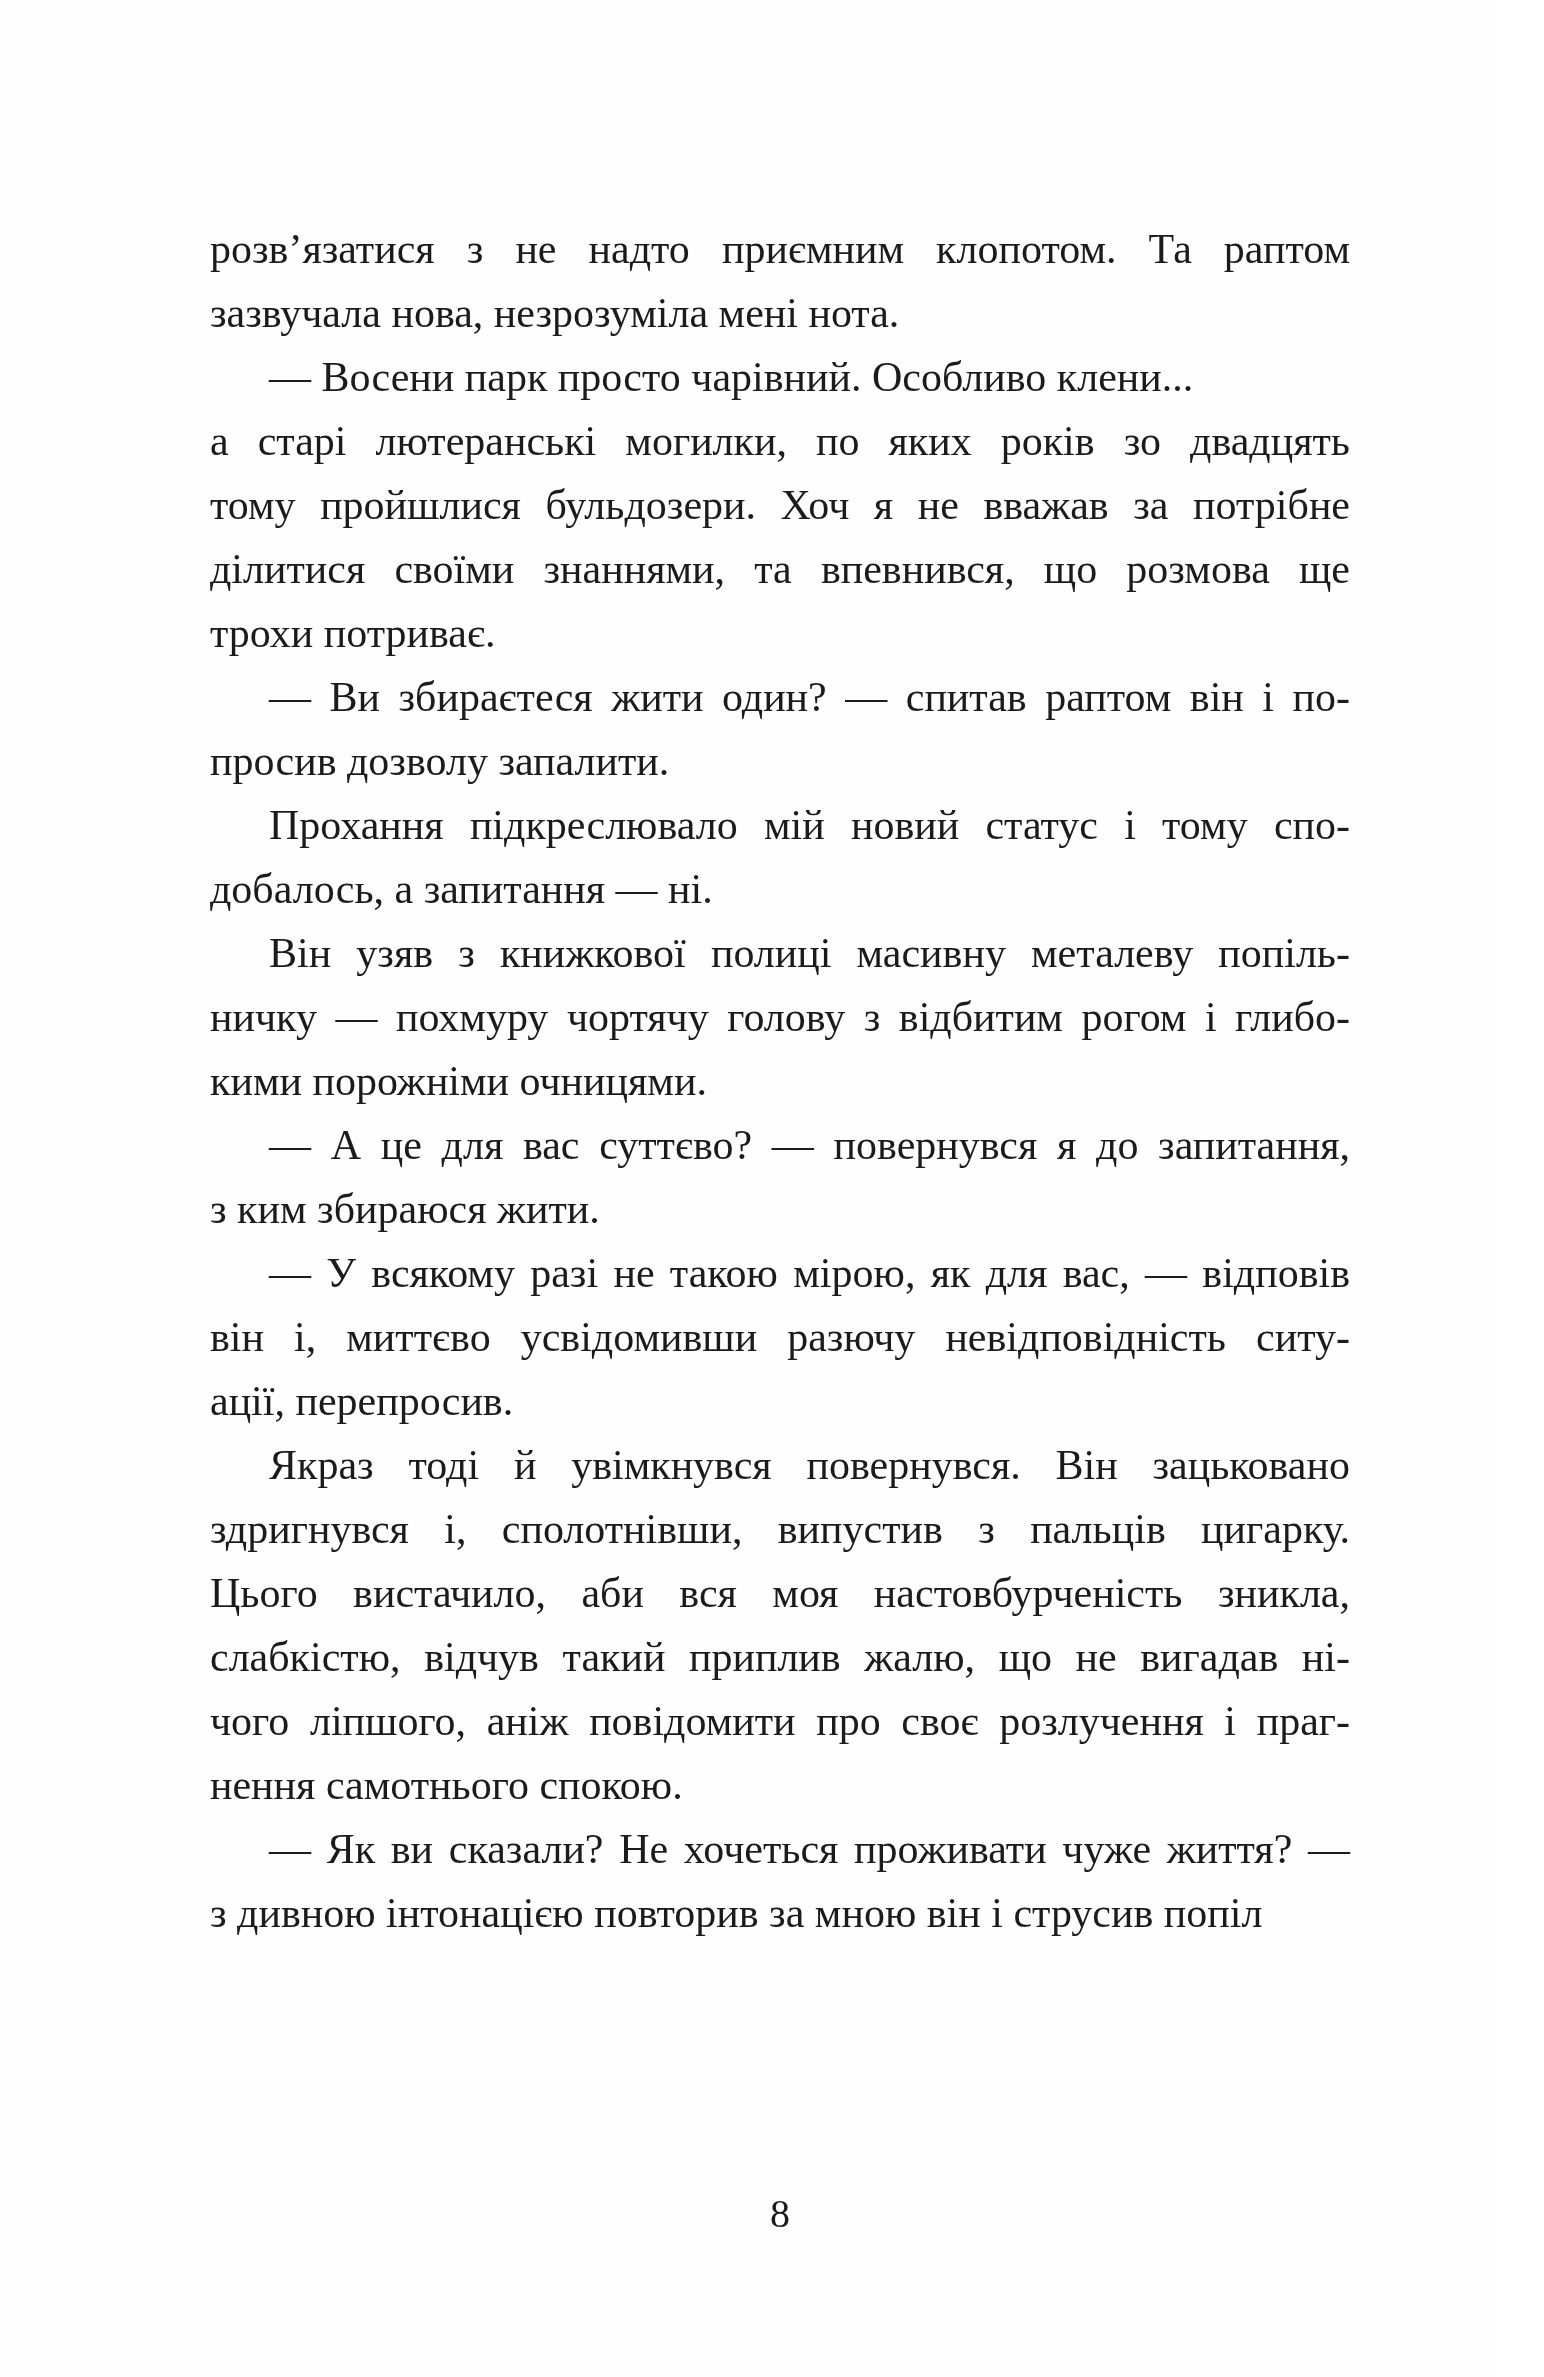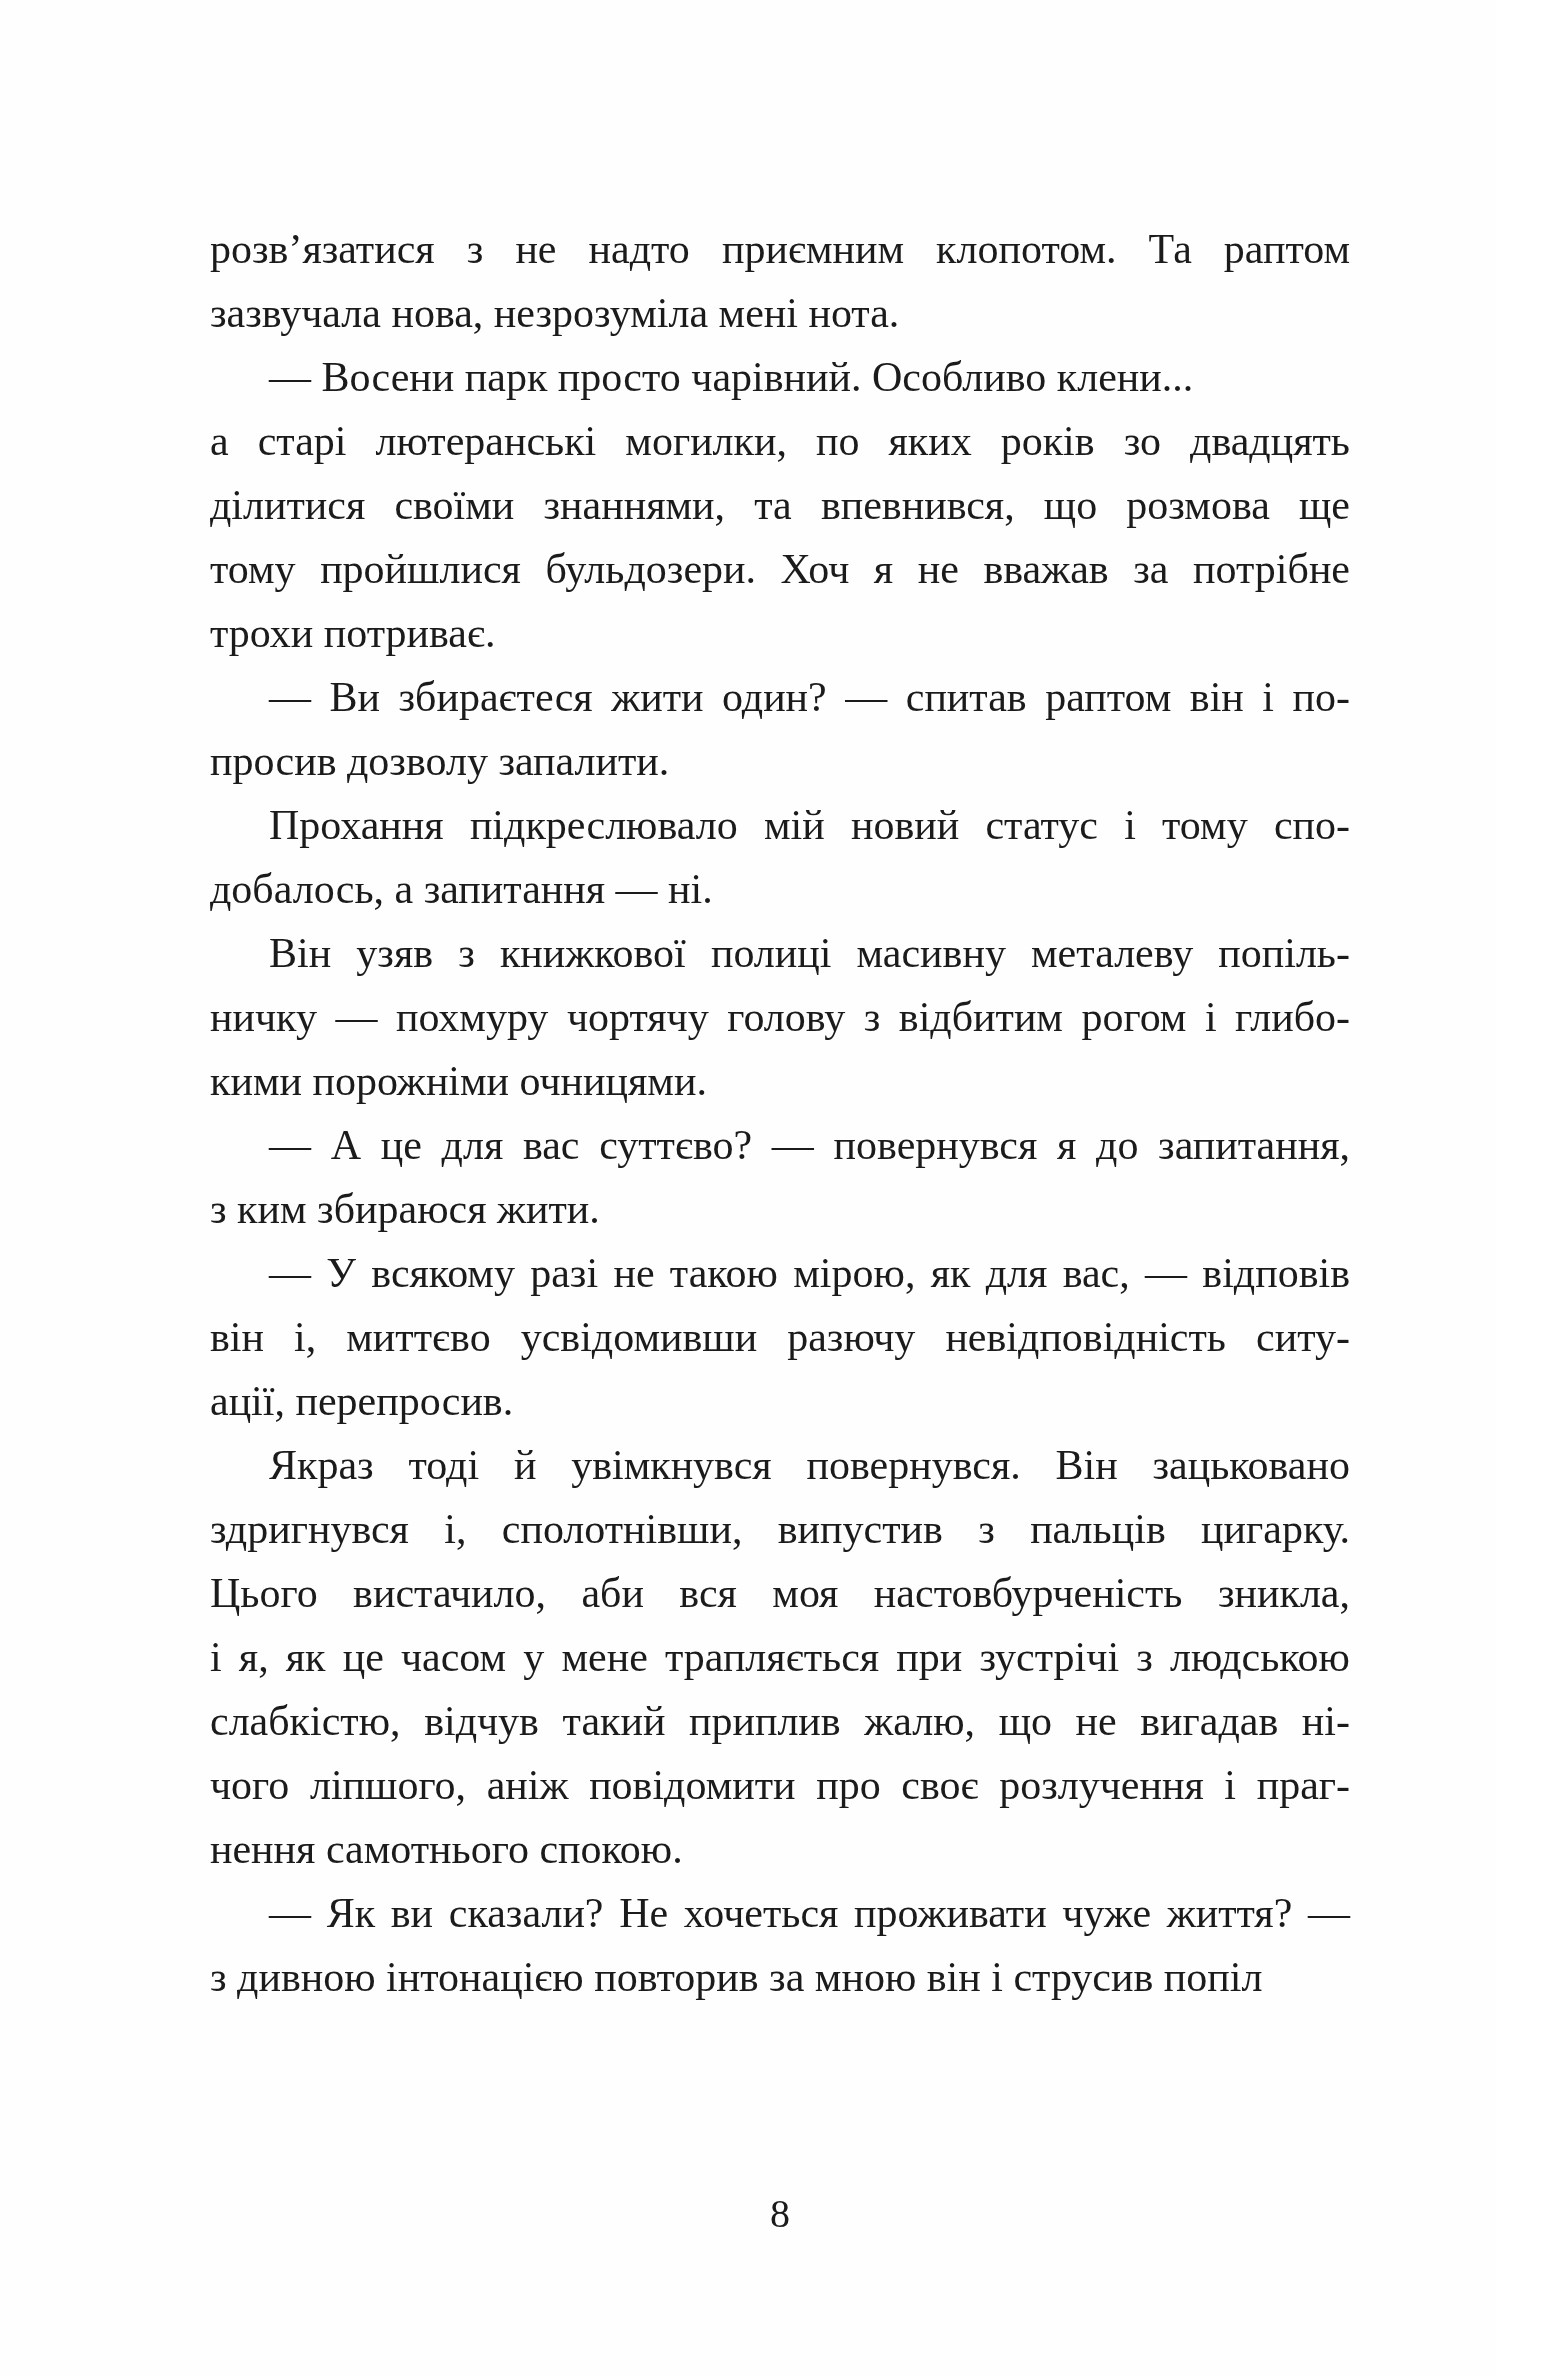--- a/index.html
+++ b/index.html
@@ -63,22 +63,22 @@
   <div class="text-block" style="color: rgb(27, 27, 27);">
       <div class="paragraph">
         <div class="line">розв’язатися з не надто приємним клопотом. Та раптом</div>
         <div class="line last">зазвучала нова, незрозуміла мені нота.</div>
       </div>
       <div class="paragraph">
         <div class="line first last">— Восени парк просто чарівний. Особливо клени...</div>
       </div>
       <div class="paragraph">
         <div class="line">а старі лютеранські могилки, по яких років зо двадцять</div>
+        <div class="line">тому пройшлися бульдозери. Хоч я не вважав за потрібне</div>
         <div class="line">ділитися своїми знаннями, та впевнився, що розмова ще</div>
-        <div class="line">тому пройшлися бульдозери. Хоч я не вважав за потрібне</div>
         <div class="line last">трохи потриває.</div>
       </div>
       <div class="paragraph">
         <div class="line first">— Ви збираєтеся жити один? — спитав раптом він і по-</div>
         <div class="line last">просив дозволу запалити.</div>
       </div>
       <div class="paragraph">
         <div class="line first">Прохання підкреслювало мій новий статус і тому спо-</div>
         <div class="line last">добалось, а запитання — ні.</div>
       </div>
@@ -93,21 +93,20 @@
       </div>
       <div class="paragraph">
         <div class="line first">— У всякому разі не такою мірою, як для вас, — відповів</div>
         <div class="line">він і, миттєво усвідомивши разючу невідповідність ситу-</div>
         <div class="line last">ації, перепросив.</div>
       </div>
       <div class="paragraph">
         <div class="line first">Якраз тоді й увімкнувся повернувся. Він зацьковано</div>
         <div class="line">здригнувся і, сполотнівши, випустив з пальців цигарку.</div>
         <div class="line">Цього вистачило, аби вся моя настовбурченість зникла,</div>
-        <div class="line">і я, як це часом у мене трапляється при зустрічі з людською</div>
         <div class="line">слабкістю, відчув такий приплив жалю, що не вигадав ні-</div>
         <div class="line">чого ліпшого, аніж повідомити про своє розлучення і праг-</div>
         <div class="line last">нення самотнього спокою.</div>
       </div>
       <div class="paragraph">
         <div class="line first">— Як ви сказали? Не хочеться проживати чуже життя? —</div>
         <div class="line last">з дивною інтонацією повторив за мною він і струсив попіл</div>
       </div>
     </div>
   <div class="page-number" style="color: rgb(27, 27, 27);">8</div>

